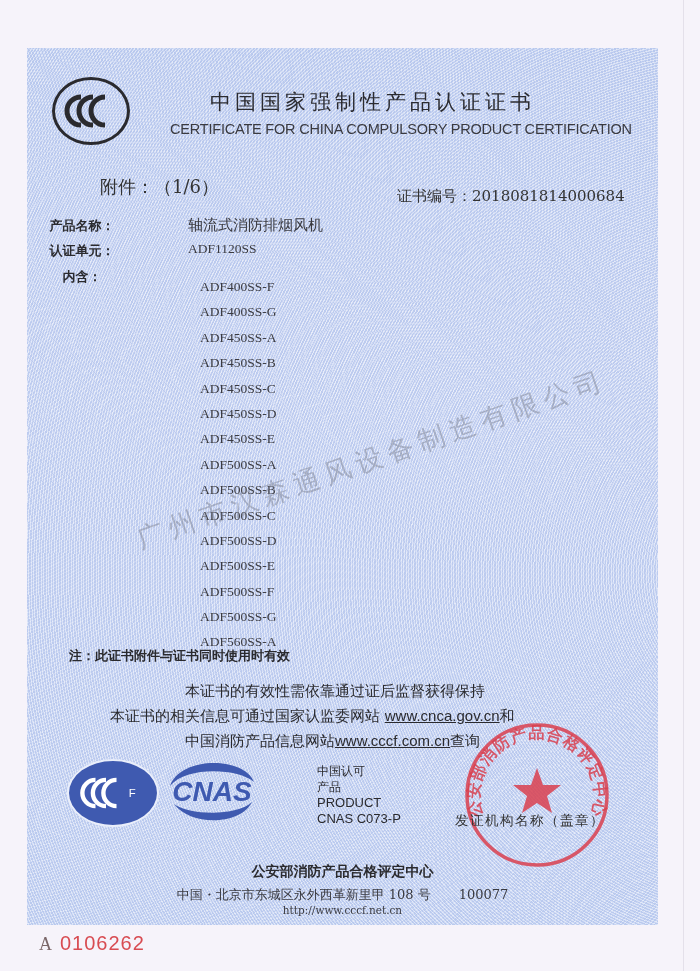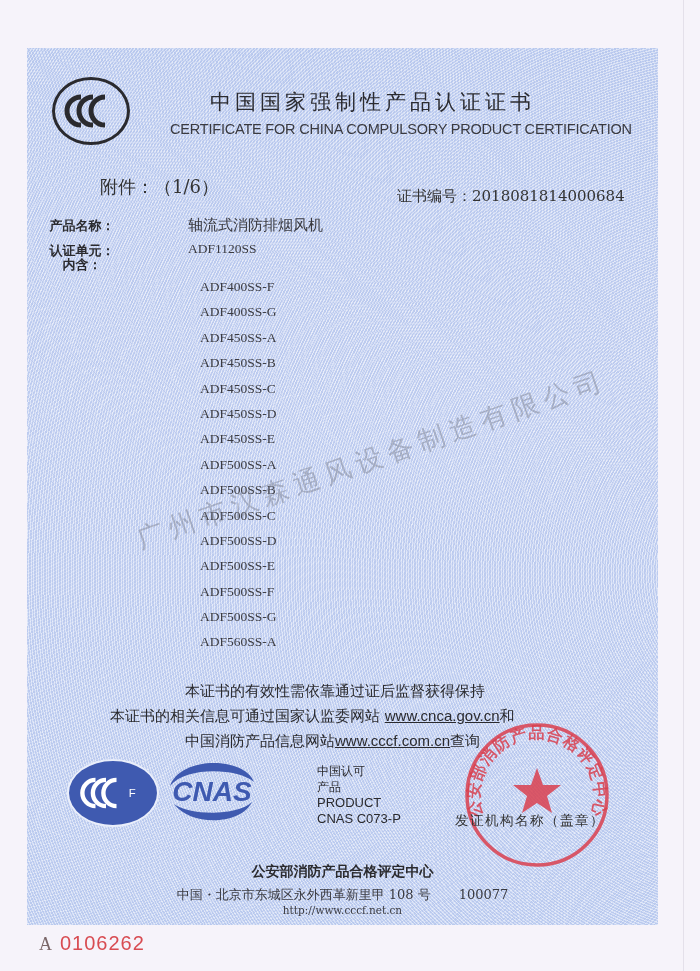--- a/index.html
+++ b/index.html
@@ -139,21 +139,21 @@
   <div class="cert-no">
     <span>证书编号：</span><span>2018081814000684</span>
   </div>
 
   <div class="label" style="top:169px;">产品名称：</div>
   <div class="value" style="top:168px; font-family:'DejaVu Sans',sans-serif; font-size:15px;">轴流式消防排烟风机</div>
 
   <div class="label" style="top:194px;">认证单元：</div>
   <div class="value" style="top:193px;">ADF1120SS</div>
 
-  <div class="label" style="top:208px;border-radius:7px;">内含：</div>
+  <div class="label" style="top:220px;border-radius:7px;">内含：</div>
 
   <ul class="model-list" style="top:214px;">
     <li>ADF400SS-F</li>
     <li>ADF400SS-G</li>
     <li>ADF450SS-A</li>
     <li>ADF450SS-B</li>
     <li>ADF450SS-C</li>
     <li>ADF450SS-D</li>
     <li>ADF450SS-E</li>
     <li>ADF500SS-A</li>
@@ -161,20 +161,21 @@
     <li>ADF500SS-C</li>
     <li>ADF500SS-D</li>
     <li>ADF500SS-E</li>
     <li>ADF500SS-F</li>
     <li>ADF500SS-G</li>
     <li>ADF560SS-A</li>
   </ul>
 
   <div class="watermark">广州市汉森通风设备制造有限公司</div>
 
+  <div class="note">注：此证书附件与证书同时使用时有效</div>
 
   <div class="center-line" style="left:158px; top:634px;">本证书的有效性需依靠通过证后监督获得保持</div>
 
   <div class="center-line" style="left:158px; top:684px;">
     <span>中国消防产品信息网站</span><span class="link">www.cccf.com.cn</span><span>查询</span>
   </div>
 
   <div class="center-line" style="left:83px; top:659px;">
     <span>本证书的相关信息可通过国家认监委网站</span>
     <span class="link">www.cnca.gov.cn</span><span>和</span>

